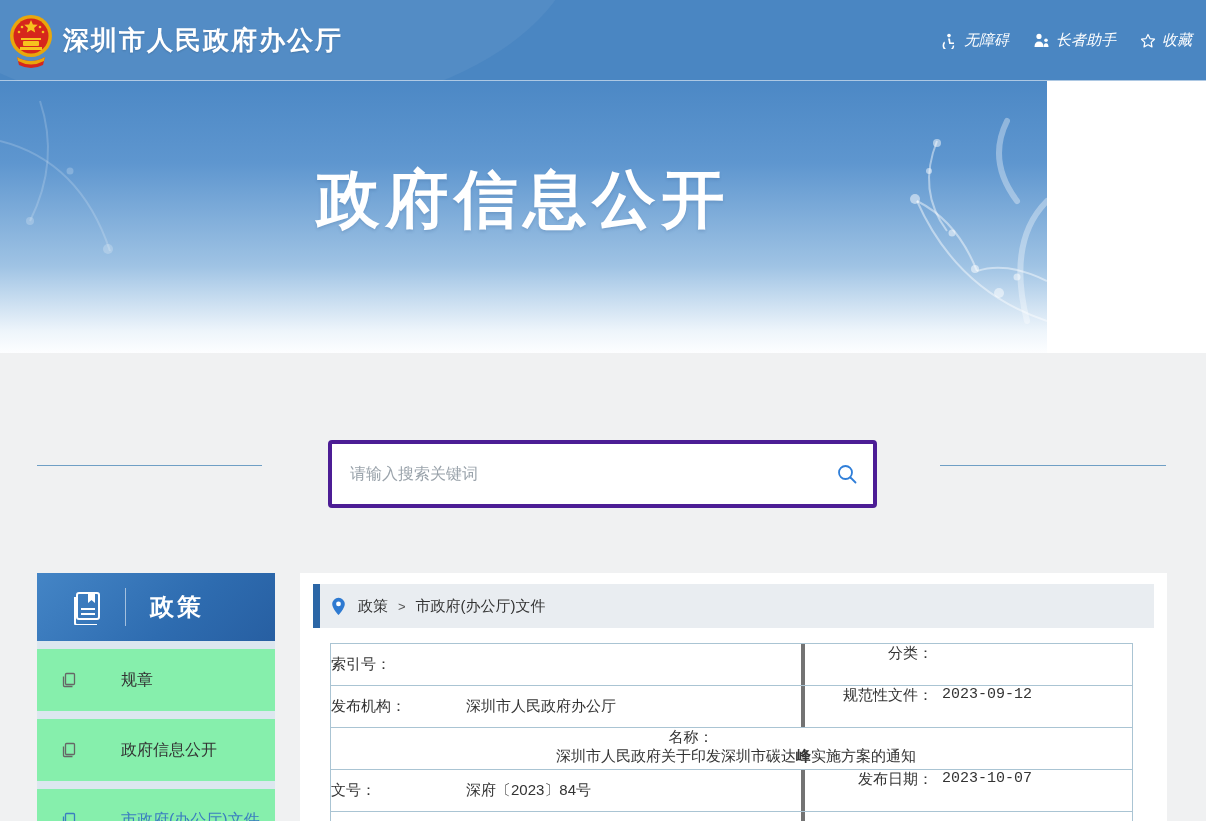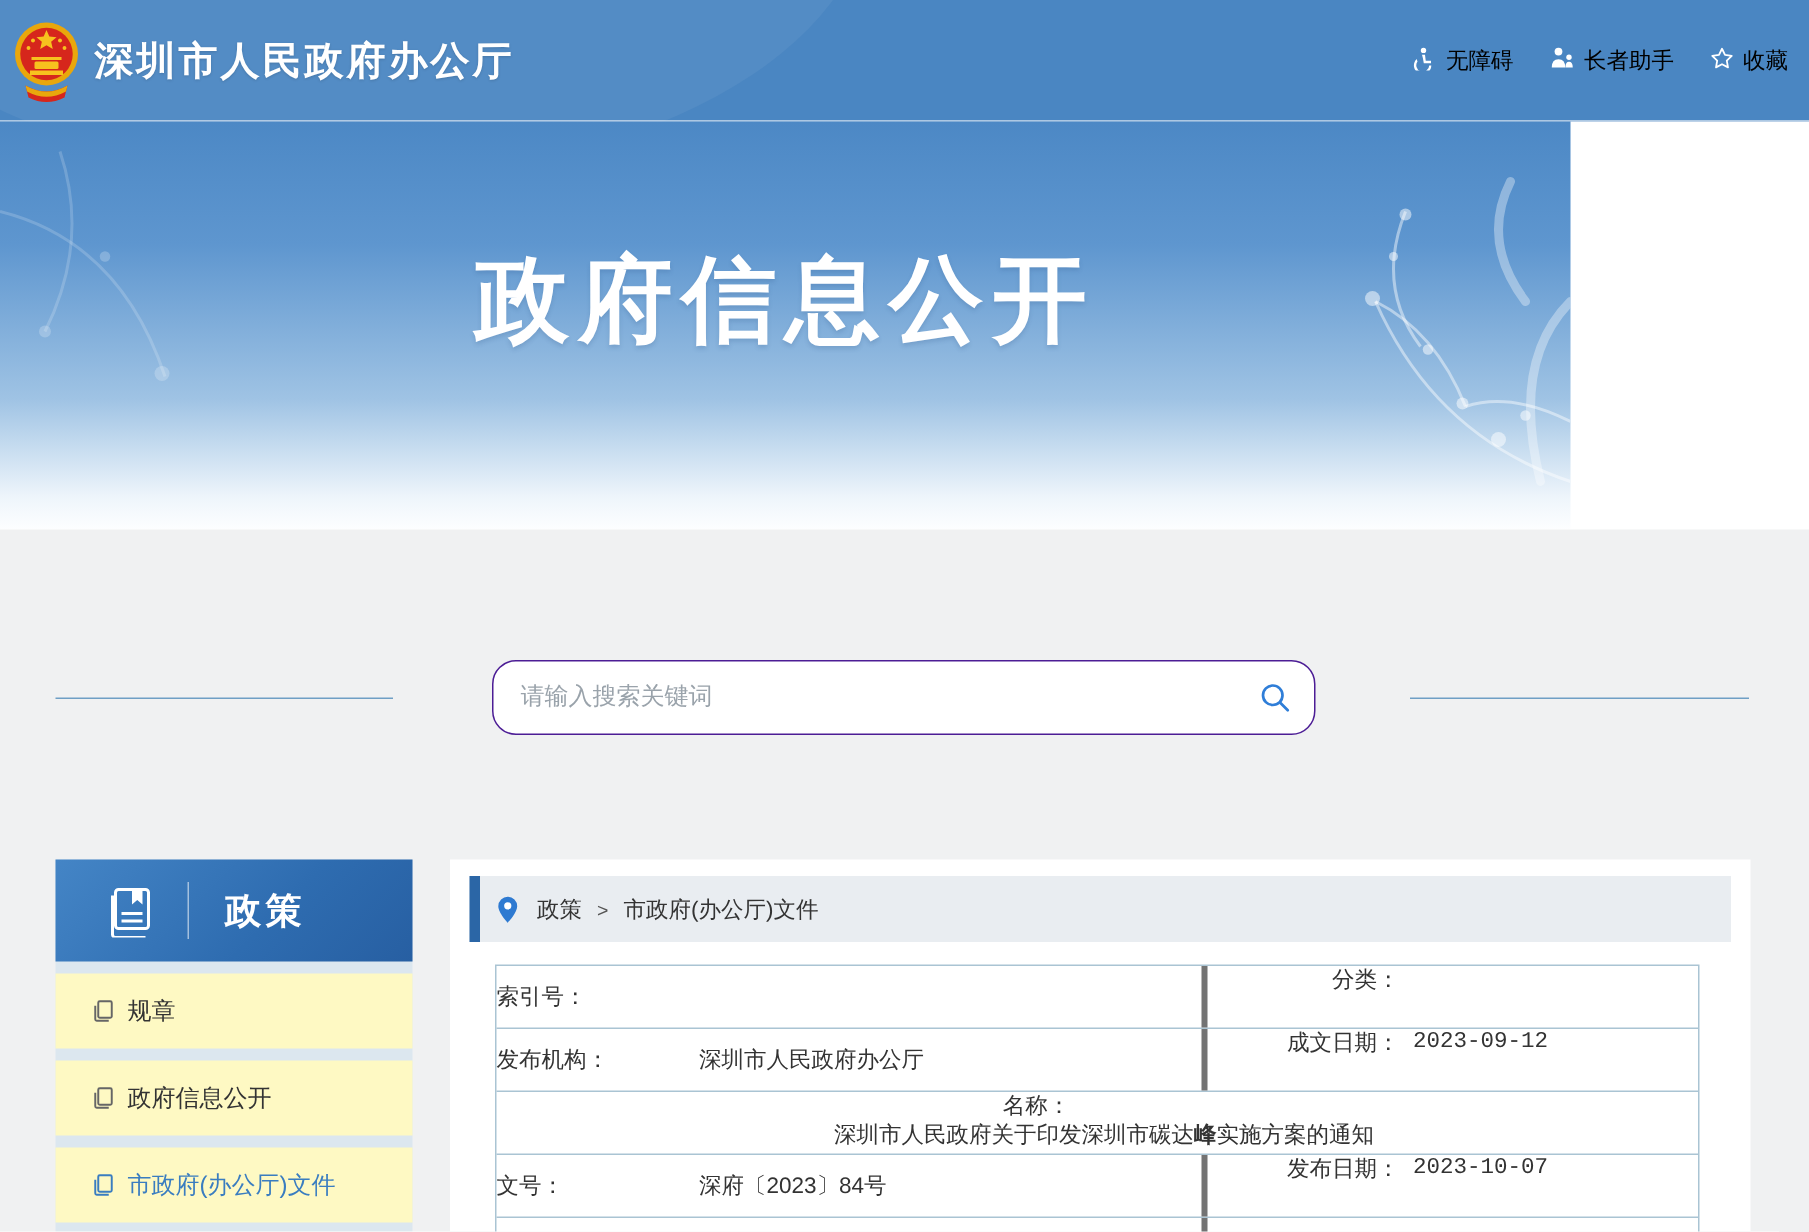--- a/index.html
+++ b/index.html
@@ -25,21 +25,21 @@
   .site-title{
     position:absolute;left:63px;top:0;height:81px;display:flex;align-items:center;
     font-size:26px;font-weight:bold;color:#ffffff;letter-spacing:2px;
     text-shadow:0 1px 2px rgba(0,0,0,.15);
   }
   .top-links{
     position:absolute;right:14px;top:0;height:81px;
     display:flex;align-items:center;gap:24px;
   }
   .top-link{
-    display:flex;gap:6px;color:#000000;font-size:15px;cursor:pointer;
+    display:flex;align-items:center;gap:6px;color:#ffffff;font-size:15px;cursor:pointer;font-style:italic;
   }
   .top-link svg{display:block;}
   
   .banner{
     position:absolute;left:0;top:81px;width:1047px;height:272px;
     background:linear-gradient(180deg,#4c88c5 0%,#5e96cf 30%,#9fc3e4 68%,#eef5fb 92%,#fdfeff 100%);
     overflow:hidden;
   }
   .banner-title{
     position:relative;z-index:2;
@@ -50,22 +50,22 @@
   .deco{position:absolute;pointer-events:none;z-index:1;}
   
   .main-area{
     position:absolute;left:0;top:353px;width:1206px;height:468px;
     background:#f0f1f2;
   }
   .rule-line{position:absolute;height:0;border-top:1px solid #6f9fc5;}
   .rule-left{left:37px;top:112px;width:225px;}
   .rule-right{left:940px;top:112px;width:226px;}
   .searchbox{
-    position:absolute;left:328px;top:87px;width:549px;height:50px;
-    background:#ffffff;border:1px solid #4c1d95;border-radius:16px;
+    position:absolute;left:328px;top:87px;width:549px;height:68px;
+    background:#ffffff;border:4px solid #4c1d95;border-radius:4px;
     box-sizing:border-box;display:flex;align-items:center;
   }
   .searchbox input{
     flex:1;border:none;outline:none;background:transparent;
     font-size:16px;color:#333;padding:0 0 0 18px;
     font-family:"Liberation Sans","DejaVu Sans",sans-serif;
   }
   .searchbox input::placeholder{color:#9aa3ab;}
   .search-btn{width:52px;height:100%;display:flex;align-items:center;justify-content:center;cursor:pointer;background:none;border:none;}
   
@@ -74,22 +74,22 @@
     background:#dce7ef;
   }
   .sidebar-head{
     height:68px;background:linear-gradient(135deg,#4485c6 0%,#2e6cb0 60%,#275fa2 100%);
     display:flex;align-items:center;
   }
   .sidebar-head .book{margin-left:32px;}
   .sidebar-head .vsep{width:1px;height:38px;background:rgba(255,255,255,.55);margin:0 0 0 20px;}
   .sidebar-head .cap{margin-left:24px;font-size:24px;font-weight:bold;color:#fff;letter-spacing:3px;}
   .side-item{
-    margin:8px 0 0 0;height:50px;background:#fef9c3;
-    display:flex;align-items:center;cursor:pointer;
+    margin:8px 0 0 0;height:62px;background:#86efac;
+    display:flex;align-items:center;cursor:pointer;gap:36px;
   }
   .side-item:first-of-type{margin-top:13px;}
   .side-item .docico{margin-left:24px;}
   .side-item .lab{margin-left:8px;font-size:16px;color:#333;}
   .side-item.active .lab{color:#3a7dc0;}
   
   .panel{
     position:absolute;left:300px;top:220px;width:867px;height:248px;
     background:#ffffff;
   }
@@ -278,21 +278,21 @@
           <span class="val"></span>
         </div>
       </div>
 
       <div class="doc-row">
         <div class="cell-left">
           <span class="lbl">发布机构：</span>
           <span class="val">深圳市人民政府办公厅</span>
         </div>
         <div class="cell-right">
-          <span class="lbl-r">成文日期：</span>
+          <span class="lbl-r">规范性文件：</span>
           <span class="val">2023-09-12</span>
         </div>
       </div>
 
       <div class="doc-row">
         <div class="cell-full">
           <span class="lbl">名称：</span>
           <span class="val"><span>深圳市人民政府关于印发深圳市碳达</span><span class="hl">峰</span><span>实施方案的通知</span></span>
         </div>
       </div>

